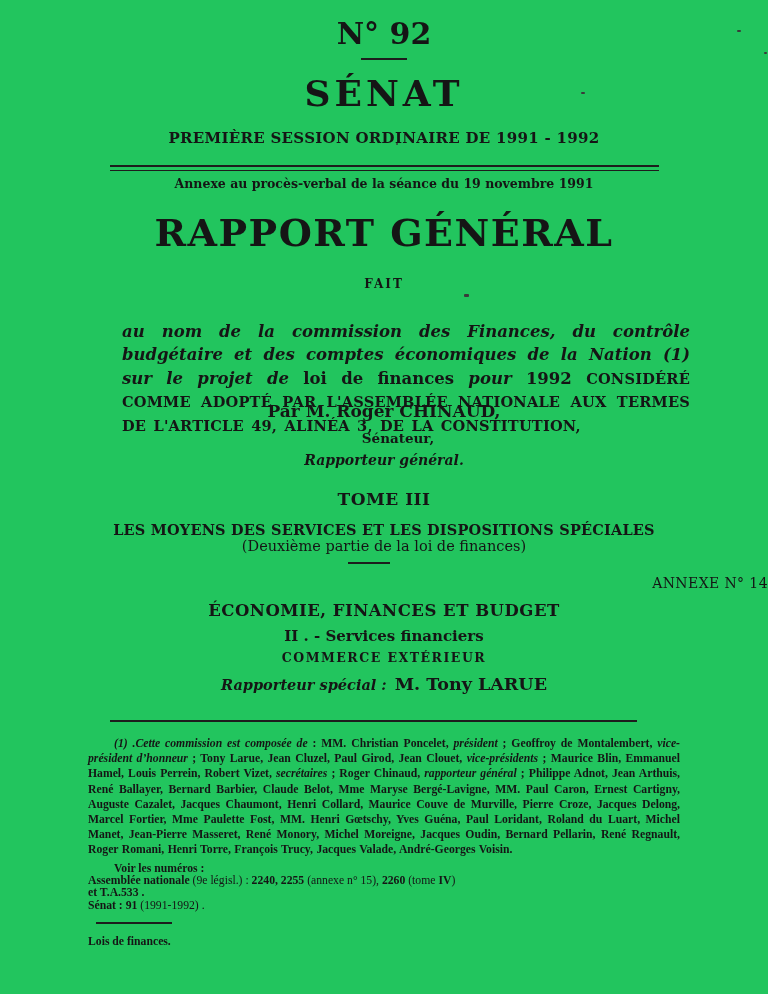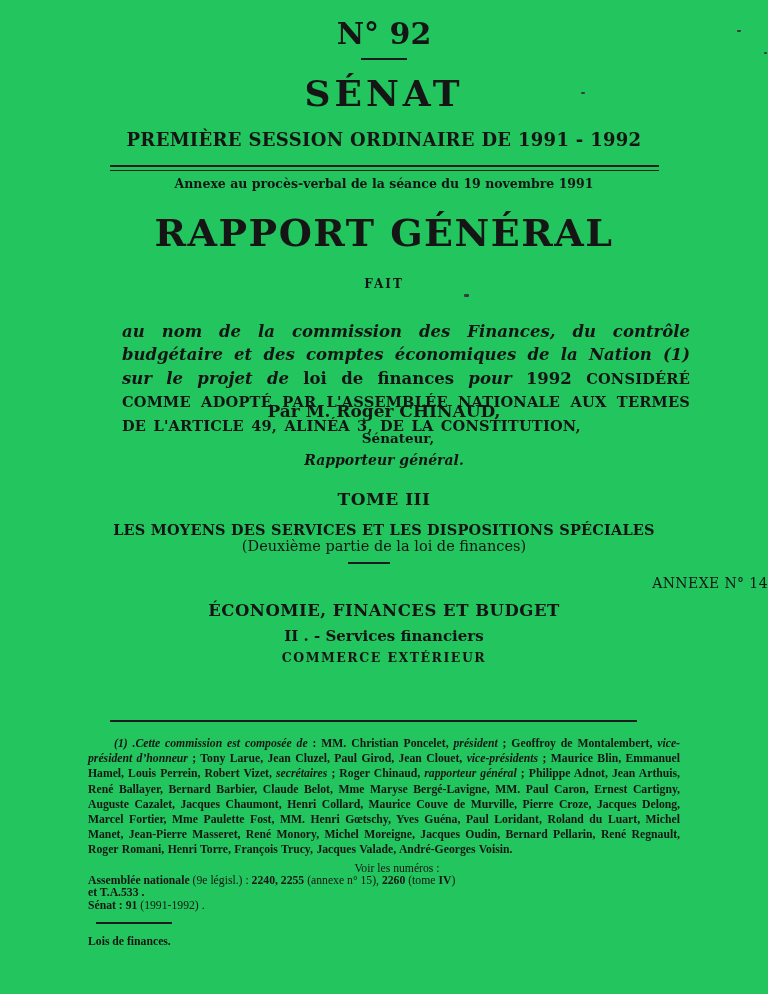--- a/index.html
+++ b/index.html
@@ -10,21 +10,21 @@
     background:#22c55e;
     color:#151515;
     font-family:"DejaVu Serif","Liberation Serif",serif;
     overflow:hidden;
   }
   .cline{position:absolute;left:0;right:0;text-align:center;white-space:nowrap;}
 
   #doc-number{top:16px;font-weight:700;font-size:30px;}
   #num-underline{position:absolute;top:58px;left:361px;width:46px;height:2px;background:#1d1d1d;}
   #institution{top:72px;font-weight:700;font-size:36px;letter-spacing:4px;}
-  #session{top:129px;font-weight:700;font-size:18px;letter-spacing:.3px;}
+  #session{top:129px;font-weight:700;font-size:15px;letter-spacing:.3px;}
   #double-rule{position:absolute;top:165px;left:110px;width:549px;height:3px;
     border-top:2.5px solid #1d1d1d;border-bottom:1.5px solid #1d1d1d;}
   #annexe-pv{top:176px;font-weight:700;font-size:12.5px;}
   #report-title{top:210px;font-weight:700;font-size:38px;letter-spacing:1.5px;}
   #fait{top:277px;font-weight:700;font-size:12px;letter-spacing:2px;text-align:center;}
 
   #commission-paragraph{
     position:absolute;top:303px;left:100px;width:568px;
     font-size:16.5px;line-height:23.5px;font-weight:700;
     text-align:justify;word-spacing:2px;margin-left:22px;
@@ -51,21 +51,21 @@
   #rapporteur-line{top:674px;font-size:14.5px;}
   #rapporteur-label{font-style:italic;font-weight:700;}
   #rapporteur-name{font-weight:700;font-size:17.5px;font-style:normal;padding-left:8px;}
 
   #footnote-rule{position:absolute;top:720px;left:110px;width:527px;height:2px;background:#1d1d1d;}
 
   #bottom{position:absolute;top:736px;left:88px;width:592px;
     font-family:"Liberation Serif","DejaVu Serif",serif;}
   #footnote{margin:0;font-size:11.7px;line-height:15.2px;font-weight:700;
     text-align:justify;text-indent:26px;word-spacing:.5px;}
-  #references-heading{margin:4px 0 0;font-weight:400;font-size:11.7px;line-height:13px;text-indent:26px;text-align:center;}
+  #references-heading{margin:4px 0 0;font-weight:700;font-size:11.7px;line-height:13px;text-indent:26px;}
   .ref-line{margin:0;font-size:11.7px;line-height:12.8px;font-weight:400;}
   .ref-line .run-b{font-weight:700;}
   #references-divider{width:76px;height:1.5px;background:#1d1d1d;margin:9px 0 0 8px;}
   #footer-label{margin:11px 0 0;font-weight:700;font-size:11.7px;}
 
   .speck{position:absolute;background:#3a3a3a;border-radius:1px;}
 </style>
 </head>
 <body>
 
@@ -96,20 +96,23 @@
   <div class="cline" id="tome-title">LES MOYENS DES SERVICES ET LES DISPOSITIONS SPÉCIALES</div>
   <div class="cline" id="tome-subtitle">(Deuxième partie de la loi de finances)</div>
 
   <div id="mid-rule"></div>
 
   <div class="cline" id="annexe-number">ANNEXE N° 14</div>
   <div class="cline" id="annexe-ministry">ÉCONOMIE, FINANCES ET BUDGET</div>
   <div class="cline" id="annexe-section">COMMERCE EXTÉRIEUR</div>
   <div class="cline" id="annexe-part">II . - Services financiers</div>
 
+  <div class="cline" id="rapporteur-line">
+    <span id="rapporteur-label">Rapporteur spécial :</span><span id="rapporteur-name">M. Tony LARUE</span>
+  </div>
 
   <div id="footnote-rule"></div>
 
   <div id="bottom">
     <p id="footnote"><span class="run-i">(1) .Cette commission est composée de </span><span class="run-r">: MM. Christian Poncelet, </span><span class="run-i">président</span><span class="run-r"> ; Geoffroy de Montalembert, </span><span class="run-i">vice-président d’honneur</span><span class="run-r"> ; Tony Larue, Jean Cluzel, Paul Girod, Jean Clouet, </span><span class="run-i">vice-présidents</span><span class="run-r"> ; Maurice Blin, Emmanuel Hamel, Louis Perrein, Robert Vizet, </span><span class="run-i">secrétaires</span><span class="run-r"> ; Roger Chinaud, </span><span class="run-i">rapporteur général</span><span class="run-r"> ; Philippe Adnot, Jean Arthuis, René Ballayer, Bernard Barbier, Claude Belot, Mme Maryse Bergé-Lavigne, MM. Paul Caron, Ernest Cartigny, Auguste Cazalet, Jacques Chaumont, Henri Collard, Maurice Couve de Murville, Pierre Croze, Jacques Delong, Marcel Fortier, Mme Paulette Fost, MM. Henri Gœtschy, Yves Guéna, Paul Loridant, Roland du Luart, Michel Manet, Jean-Pierre Masseret, René Monory, Michel Moreigne, Jacques Oudin, Bernard Pellarin, René Regnault, Roger Romani, Henri Torre, François Trucy, Jacques Valade, André-Georges Voisin.</span></p>
 
     <p id="references-heading">Voir les numéros :</p>
 
     <p class="ref-line"><span class="run-b">Assemblée nationale</span><span class="run-r"> (9e législ.) : </span><span class="run-b">2240, 2255</span><span class="run-r"> (annexe n° 15), </span><span class="run-b">2260</span><span class="run-r"> (tome </span><span class="run-b">IV</span><span class="run-r">)</span></p>
     <p class="ref-line"><span class="run-b">et T.A.533 .</span></p>

